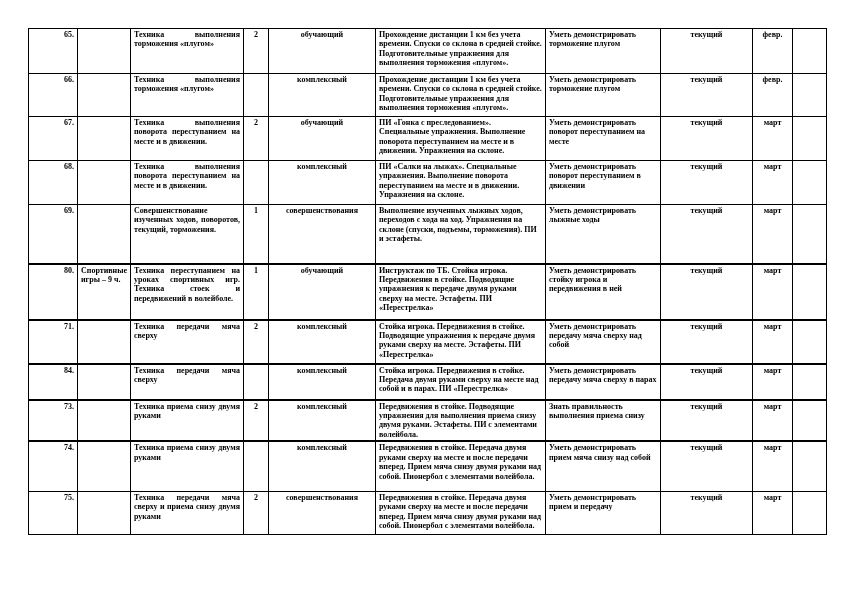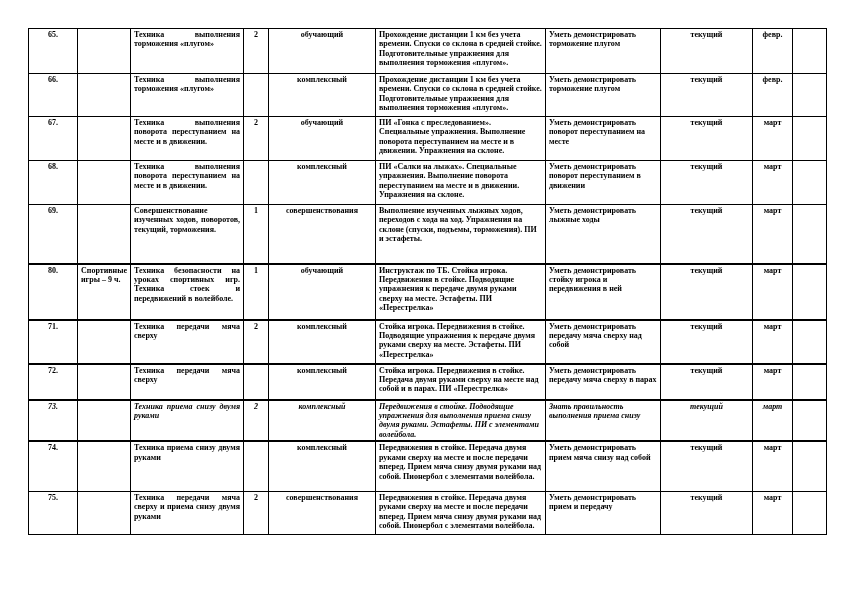--- a/index.html
+++ b/index.html
@@ -37,33 +37,33 @@
   col.c1 { width: 53px; }
   col.c2 { width: 113px; }
   col.c3 { width: 25px; }
   col.c4 { width: 107px; }
   col.c5 { width: 170px; }
   col.c6 { width: 115px; }
   col.c7 { width: 92px; }
   col.c8 { width: 40px; }
   col.c9 { width: 34px; }
   
-  td.c0 { text-align: center; }
+  td.c0 { text-align: right; }
   td.c2 { text-align: justify; }
   td.c3, td.c4, td.c7, td.c8 { text-align: center; }
   
   tr:nth-child(1)  { height: 45px; }
   tr:nth-child(2)  { height: 43px; margin-left: 14px; }
   tr:nth-child(3)  { height: 44px; }
   tr:nth-child(4)  { height: 44px; }
   tr:nth-child(5)  { height: 59px; }
   tr:nth-child(6)  { height: 56px; }
   tr:nth-child(7)  { height: 44px; }
   tr:nth-child(8)  { height: 36px; }
-  tr:nth-child(9)  { height: 35px; font-style: italic; }
+  tr:nth-child(9)  { height: 35px; }
   tr:nth-child(10) { height: 50px; }
   tr:nth-child(11) { height: 43px; }
   
   tr:nth-child(6) td,
   tr:nth-child(7) td,
   tr:nth-child(8) td,
   tr:nth-child(9) td,
   tr:nth-child(10) td { border-top-width: 2px; }
 </style>
 </head>
@@ -140,21 +140,21 @@
           <td class="c4">совершенствования</td>
           <td class="c5">Выполнение изученных лыжных ходов, переходов с хода на ход. Упражнения на склоне (спуски, подъемы, торможения). ПИ и эстафеты.</td>
           <td class="c6">Уметь демонстрировать лыжные ходы</td>
           <td class="c7">текущий</td>
           <td class="c8">март</td>
           <td class="c9"></td>
         </tr>
         <tr>
           <td class="c0">80.</td>
           <td class="c1">Спортивные игры – 9 ч.</td>
-          <td class="c2">Техника безопасности на уроках спортивных игр. Техника стоек и передвижений в волейболе.</td>
+          <td class="c2">Техника переступанием на уроках спортивных игр. Техника стоек и передвижений в волейболе.</td>
           <td class="c3">1</td>
           <td class="c4">обучающий</td>
           <td class="c5">Инструктаж по ТБ. Стойка игрока. Передвижения в стойке. Подводящие упражнения к передаче двумя руками сверху на месте. Эстафеты. ПИ «Перестрелка»</td>
           <td class="c6">Уметь демонстрировать стойку игрока и передвижения в ней</td>
           <td class="c7">текущий</td>
           <td class="c8">март</td>
           <td class="c9"></td>
         </tr>
         <tr>
           <td class="c0">71.</td>
@@ -162,21 +162,21 @@
           <td class="c2">Техника передачи мяча сверху</td>
           <td class="c3">2</td>
           <td class="c4">комплексный</td>
           <td class="c5">Стойка игрока. Передвижения в стойке. Подводящие упражнения к передаче двумя руками сверху на месте. Эстафеты. ПИ «Перестрелка»</td>
           <td class="c6">Уметь демонстрировать передачу мяча сверху над собой</td>
           <td class="c7">текущий</td>
           <td class="c8">март</td>
           <td class="c9"></td>
         </tr>
         <tr>
-          <td class="c0">72.</td>
+          <td class="c0">84.</td>
           <td class="c1"></td>
           <td class="c2">Техника передачи мяча сверху</td>
           <td class="c3"></td>
           <td class="c4">комплексный</td>
           <td class="c5">Стойка игрока. Передвижения в стойке. Передача двумя руками сверху на месте над собой и в парах. ПИ «Перестрелка»</td>
           <td class="c6">Уметь демонстрировать передачу мяча сверху в парах</td>
           <td class="c7">текущий</td>
           <td class="c8">март</td>
           <td class="c9"></td>
         </tr>

